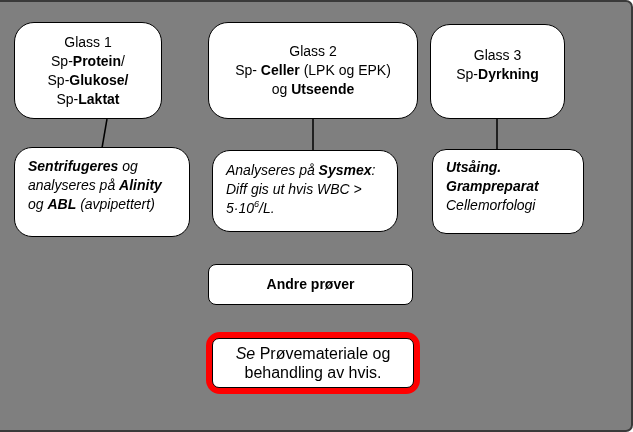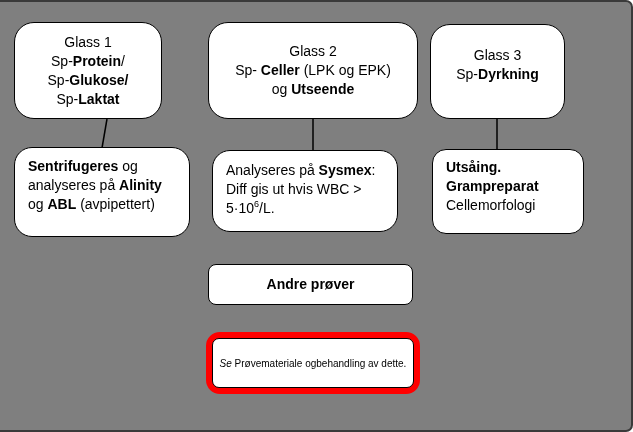--- a/index.html
+++ b/index.html
@@ -19,21 +19,21 @@
   .connectors{position:absolute;left:0;top:0;width:633px;height:432px;pointer-events:none;}
   .box{
     position:absolute;box-sizing:border-box;
     background:var(--box_bg,#ffffff);
     border:1.5px solid var(--box_border,#000000);
     color:var(--text,#000000);
     font-size:14px;line-height:19px;
     display:flex;flex-direction:column;
   }
   .centered{align-items:center;justify-content:center;text-align:center;}
-  .topleft{align-items:flex-start;justify-content:flex-start;text-align:left;}
+  .topleft{align-items:flex-start;justify-content:flex-start;text-align:left;font-style:italic;}
   .glass1{left:14px;top:20px;width:148px;height:97px;border-radius:20px;}
   .glass2{left:208px;top:20px;width:210px;height:97px;border-radius:20px;}
   .glass3{left:430px;top:22px;width:135px;height:95px;border-radius:20px;justify-content:flex-start;padding-top:21px;}
   .sent{left:14px;top:145px;width:176px;height:90px;border-radius:18px;padding:9px 6px 0 13px;}
   .anal{left:212px;top:148px;width:186px;height:82px;border-radius:18px;padding:10px 6px 0 13px;}
   .uts{left:432px;top:147px;width:152px;height:85px;border-radius:14px;padding:8px 4px 0 13px;}
   .andre{left:208px;top:262px;width:205px;height:41px;border-radius:8px;font-weight:bold;}
   .red-frame{
     position:absolute;left:206px;top:330px;width:214px;height:62px;
     box-sizing:border-box;
@@ -41,22 +41,22 @@
     border-radius:14px;
     padding:1px;
     background:var(--highlight,#ff0000);
   }
   .note{
     position:relative;width:100%;height:100%;box-sizing:border-box;
     background:var(--box_bg,#ffffff);
     border:1px solid var(--box_border,#000000);
     border-radius:7px;
     color:var(--text,#000000);
-    font-size:10px;line-height:19px;
-    display:flex;align-items:center;justify-content:center;text-align:center;
+    font-size:16px;line-height:19px;
+    display:flex;flex-direction:column;align-items:center;justify-content:center;text-align:center;
   }
   sup{font-size:9px;line-height:0;}
 </style>
 </head>
 <body>
 
 <div class="canvas">
 
   <svg class="connectors" width="633" height="432" viewBox="0 0 633 432" xmlns="http://www.w3.org/2000/svg">
     <line x1="107" y1="117" x2="102" y2="146" stroke-width="1.5" stroke="#000000"></line>
@@ -100,17 +100,17 @@
       <div><span>Cellemorfologi</span></div>
     </div>
 
   <div class="box centered andre">
       <div><span>Andre prøver</span></div>
     </div>
 
   <div class="red-frame">
     <div class="note">
         <div><span style="font-style: italic;">Se</span><span> Prøvemateriale og</span></div>
-        <div><span>behandling av dette.</span></div>
+        <div><span>behandling av hvis.</span></div>
       </div>
   </div>
 
 </div>
 
 </body></html>

